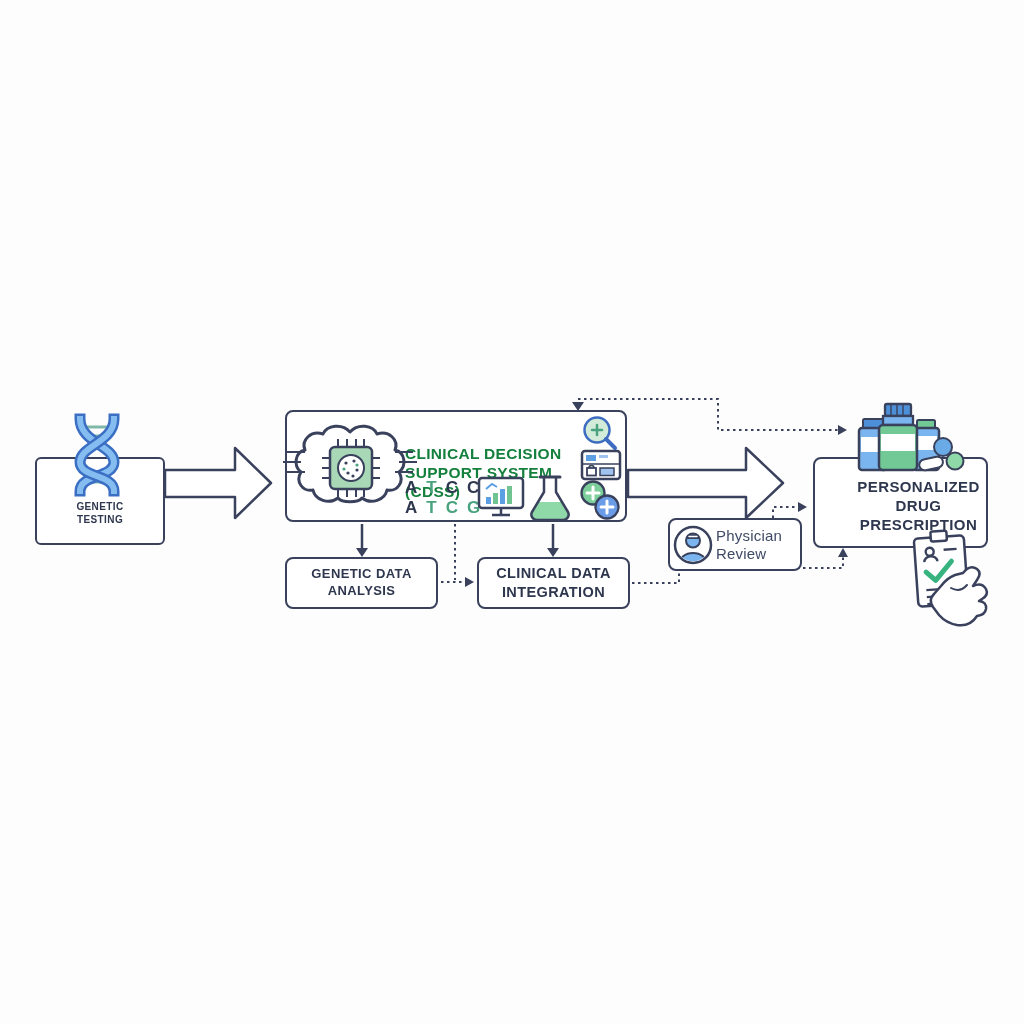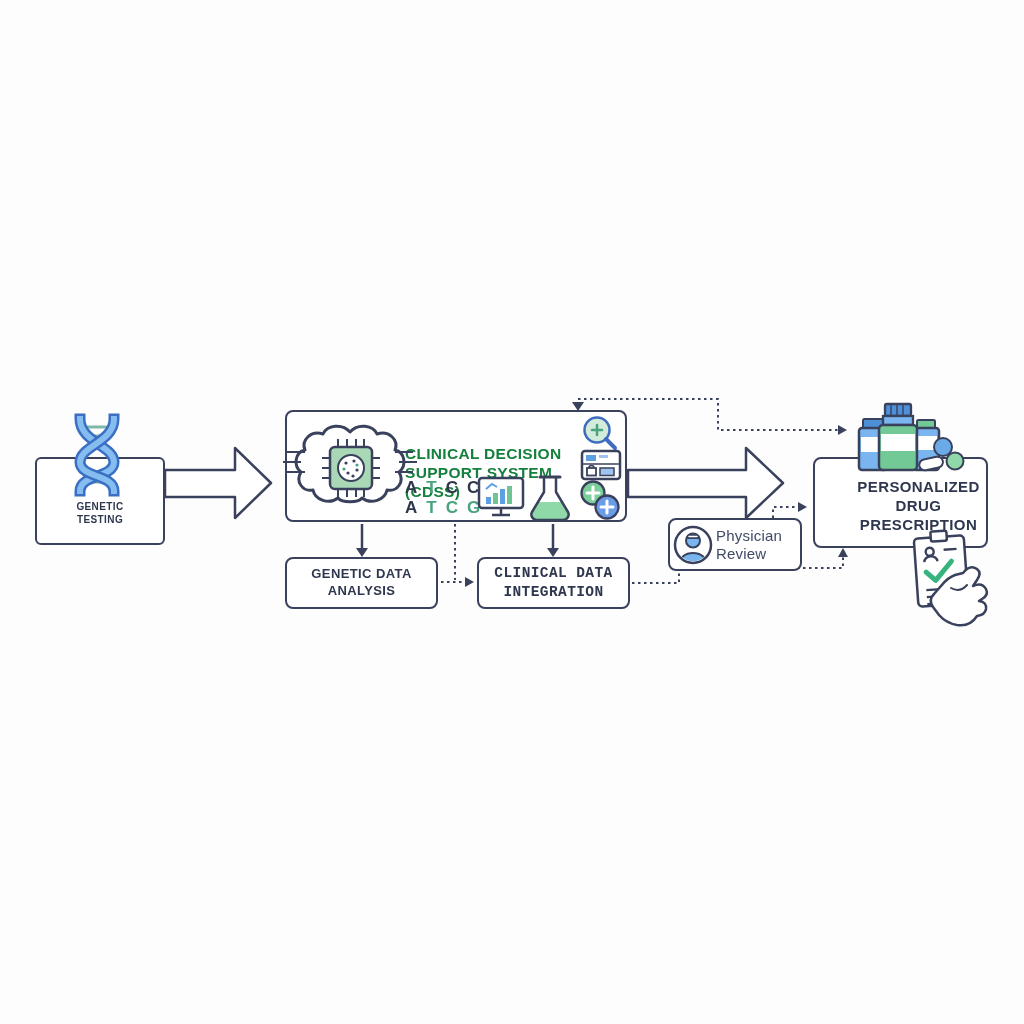--- a/index.html
+++ b/index.html
@@ -28,21 +28,21 @@
   }
   .seq-row{
     position:absolute;left:405px;display:flex;gap:8px;
     font-size:17px;font-weight:bold;letter-spacing:1px;
   }
   #seq-row-0{top:478px;}
   #seq-row-1{top:498px;}
   #gda-box{left:285px;top:557px;width:153px;height:52px;}
   #gda-box .label{font-size:13px;}
   #cdi-box{left:477px;top:557px;width:153px;height:52px;}
-  #cdi-box .label{font-size:14.5px;font-family:Liberation Mono, monospace;}
+  #cdi-box .label{font-size:14.5px;}
   #pr-box{left:668px;top:518px;width:134px;height:53px;justify-content:flex-start;}
   #pr-box .label{
     font-weight:normal;color:#3f4a66;font-size:15px;line-height:1.15;
     letter-spacing:.2px;margin-left:46px;text-align:left;
   }
   #pd-box{left:813px;top:457px;width:175px;height:91px;padding-left:36px;}
   #pd-box .label{font-size:15px;padding-top:6px;}
 </style>
 </head>
 <body>

